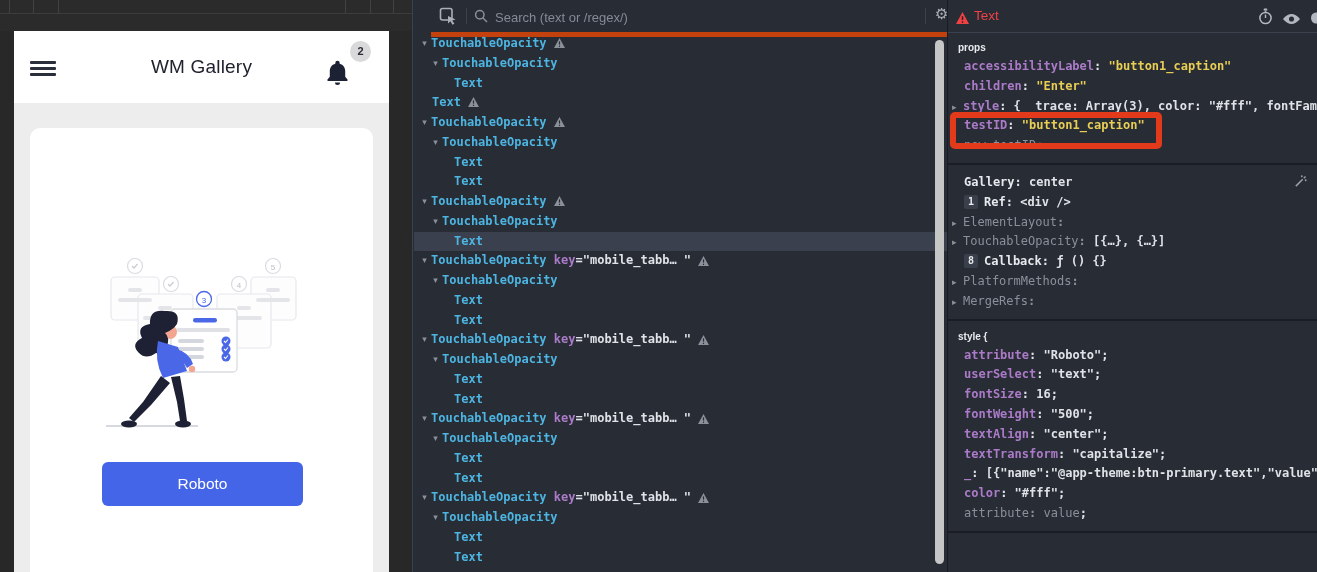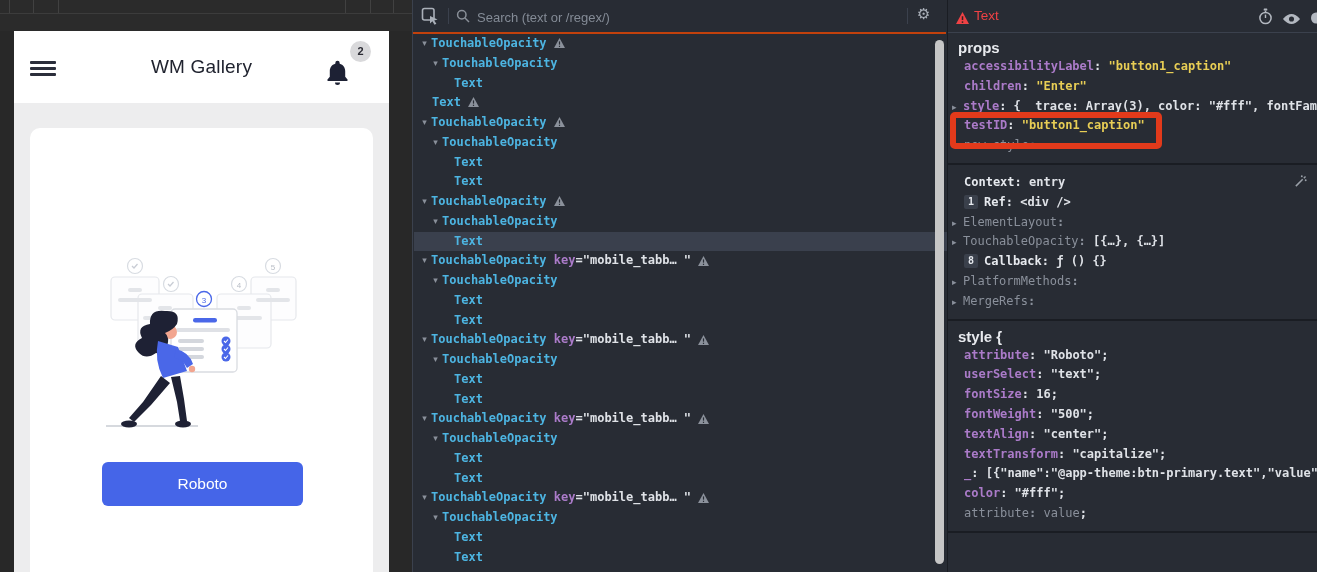--- a/index.html
+++ b/index.html
@@ -21,21 +21,21 @@
   .badge{position:absolute;right:0;top:0;width:21px;height:21px;border-radius:50%;background:#d9d9db;
          color:#2b2b33;font-size:11px;font-weight:bold;text-align:center;line-height:21px;}
   .app-body{position:absolute;left:0;top:72px;width:375px;height:469px;background:#ededee;}
   .card{position:absolute;left:16px;top:25px;width:343px;height:500px;background:#ffffff;border-radius:10px;}
   .illus{position:absolute;left:0;top:112px;}
   .enter-btn{position:absolute;left:72px;top:334px;width:201px;height:44px;background:#4565e8;border:none;
              border-radius:6px;color:#fff;font-size:15.5px;font-weight:500;font-family:"Liberation Sans",sans-serif;
              cursor:pointer;}
   
   .tree-panel{position:absolute;left:412px;top:0;width:535px;height:572px;background:#282c34;border-left:1px solid #3b414d;box-sizing:border-box;}
-  .tree-header{position:absolute;left:0;top:0;width:533px;height:32px;border-bottom:2px solid #c2410c;}
+  .tree-header{position:absolute;left:18px;top:0;width:533px;height:32px;border-bottom:5px solid #c2410c;}
   .inspect-btn{position:absolute;left:8px;top:7px;width:22px;height:18px;cursor:pointer;}
   .th-div{position:absolute;top:8px;width:1px;height:16px;background:#3b414d;}
   .search-icon{position:absolute;left:43px;top:9px;}
   .search-input{position:absolute;left:62px;top:4px;width:420px;height:24px;background:transparent;border:none;outline:none;
                 color:#cfd3da;font-size:13px;font-family:"Liberation Sans",sans-serif;}
   .search-input::placeholder{color:#848b96;}
   .gear{position:absolute;left:504px;top:5px;font-size:15px;color:#aab0b9;cursor:pointer;
         font-family:"DejaVu Sans",sans-serif;}
   .tree{position:absolute;left:1px;top:32px;width:533px;height:540px;padding-top:2px;overflow:hidden;
         font-family:"DejaVu Sans Mono",monospace;font-size:12px;font-weight:bold;white-space:pre;}
@@ -49,21 +49,21 @@
   .warn{margin-left:7px;vertical-align:-1px;}
   .scrollbar{position:absolute;left:522px;top:40px;width:9px;height:524px;background:#c6c6c6;border-radius:5px;cursor:pointer;}
   
   .inspector{position:absolute;left:947px;top:0;width:370px;height:572px;background:#282c34;border-left:1px solid #1a1d23;box-sizing:border-box;}
   .insp-header{position:absolute;left:0;top:0;width:369px;height:32px;border-bottom:1px solid #3b414d;}
   .insp-comp{position:absolute;left:26px;top:0;height:32px;line-height:32px;color:#ef4245;font-size:13.5px;font-weight:500;}
   .hdr-warn{position:absolute;left:8px;top:10px;}
   .hicon{position:absolute;top:8px;cursor:pointer;}
   .sections{position:absolute;left:0;top:32px;width:369px;height:540px;overflow:hidden;}
   .isec{position:relative;padding:8px 0 7px 0;border-bottom:2px solid #1a1d23;}
-  .ititle{height:17px;line-height:15px;padding-left:10px;font-size:15px;font-weight:bold;color:#e8eaee;}
+  .ititle{height:17px;line-height:15px;padding-left:10px;font-size:10px;font-weight:bold;color:#e8eaee;}
   .wand{position:absolute;right:10px;top:9px;cursor:pointer;}
   .irow{height:19.8px;line-height:19.8px;padding-left:16px;white-space:pre;overflow:hidden;
         font-family:"DejaVu Sans Mono",monospace;font-size:12px;font-weight:bold;}
   .arr2{display:inline-block;width:11px;margin-left:-12px;color:#8a909b;font-size:9px;
         font-family:"DejaVu Sans",sans-serif;}
   .badge{}
   .ibadge{display:inline-block;min-width:8px;padding:0 3px;margin-right:6px;background:#3a404b;color:#e6e9ee;
           font-size:10px;line-height:14px;border-radius:2px;text-align:center;vertical-align:1px;}
   .kp{color:#ab7bc9;}
   .kb{color:#e6e9ee;}
@@ -262,30 +262,30 @@
           </svg>
       </span>
     </div>
     <div class="sections" id="sections">
         <div class="isec">
           <div class="ititle">props</div>
           <div class="irow"><span class="ik kp">accessibilityLabel</span><span class="colon">:</span><span> </span><span class="iv vy">"button1_caption"</span></div>
           <div class="irow"><span class="ik kp">children</span><span class="colon">:</span><span> </span><span class="iv vy">"Enter"</span></div>
           <div class="irow"><span class="arr2">▸</span><span class="ik kp">style</span><span class="colon">:</span><span> </span><span class="iv vw">{  trace: Array(3), color: "#fff", fontFami</span></div>
           <div class="irow"><span class="ik kp">testID</span><span class="colon">:</span><span> </span><span class="iv vy">"button1_caption"</span></div>
-          <div class="irow"><span class="ik kd">new style</span><span class="colon dim">:</span></div>
+          <div class="irow"><span class="ik kd">new testID</span><span class="colon dim">:</span></div>
         </div>
         <div class="isec">
           <span class="wand"><svg width="13" height="13" viewBox="0 0 14 14">
               <path d="M2 12 L9.4 4.6" stroke="#9aa0a8" stroke-width="1.6"></path>
               <path d="M10.6 3.4 l1.8 -1.8" stroke="#9aa0a8" stroke-width="1.6"></path>
               <circle cx="12.6" cy="5.6" r="1" fill="#9aa0a8"></circle>
               <circle cx="8.4" cy="1.4" r="1" fill="#9aa0a8"></circle>
             </svg></span>
-          <div class="irow"><span class="ik kb">Context</span><span class="colon">:</span><span> </span><span class="iv vw">entry</span></div>
+          <div class="irow"><span class="ik kb">Gallery</span><span class="colon">:</span><span> </span><span class="iv vw">center</span></div>
           <div class="irow"><span class="ibadge">1</span><span class="ik kb">Ref</span><span class="colon">:</span><span> </span><span class="iv vw">&lt;div /&gt;</span></div>
           <div class="irow"><span class="arr2">▸</span><span class="ik kd">ElementLayout</span><span class="colon dim">:</span></div>
           <div class="irow"><span class="arr2">▸</span><span class="ik kd">TouchableOpacity</span><span class="colon dim">:</span><span> </span><span class="iv vw">[{…}, {…}]</span></div>
           <div class="irow"><span class="ibadge">8</span><span class="ik kb">Callback</span><span class="colon">:</span><span> </span><span class="iv vw">ƒ () {}</span></div>
           <div class="irow"><span class="arr2">▸</span><span class="ik kd">PlatformMethods</span><span class="colon dim">:</span></div>
           <div class="irow"><span class="arr2">▸</span><span class="ik kd">MergeRefs</span><span class="colon dim">:</span></div>
         </div>
         <div class="isec">
           <div class="ititle">style {</div>
           <div class="irow"><span class="ik kp">attribute</span><span class="colon">:</span><span> </span><span class="iv vw">"Roboto"</span><span class="iv vw">;</span></div>

